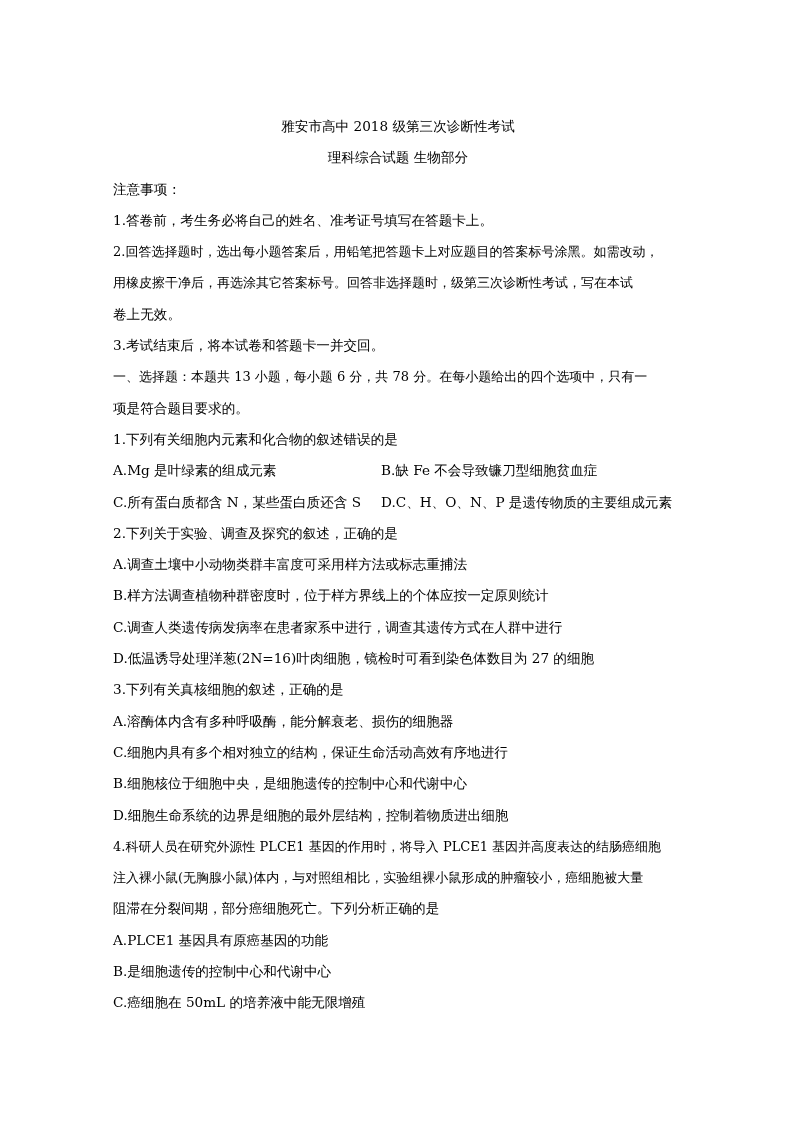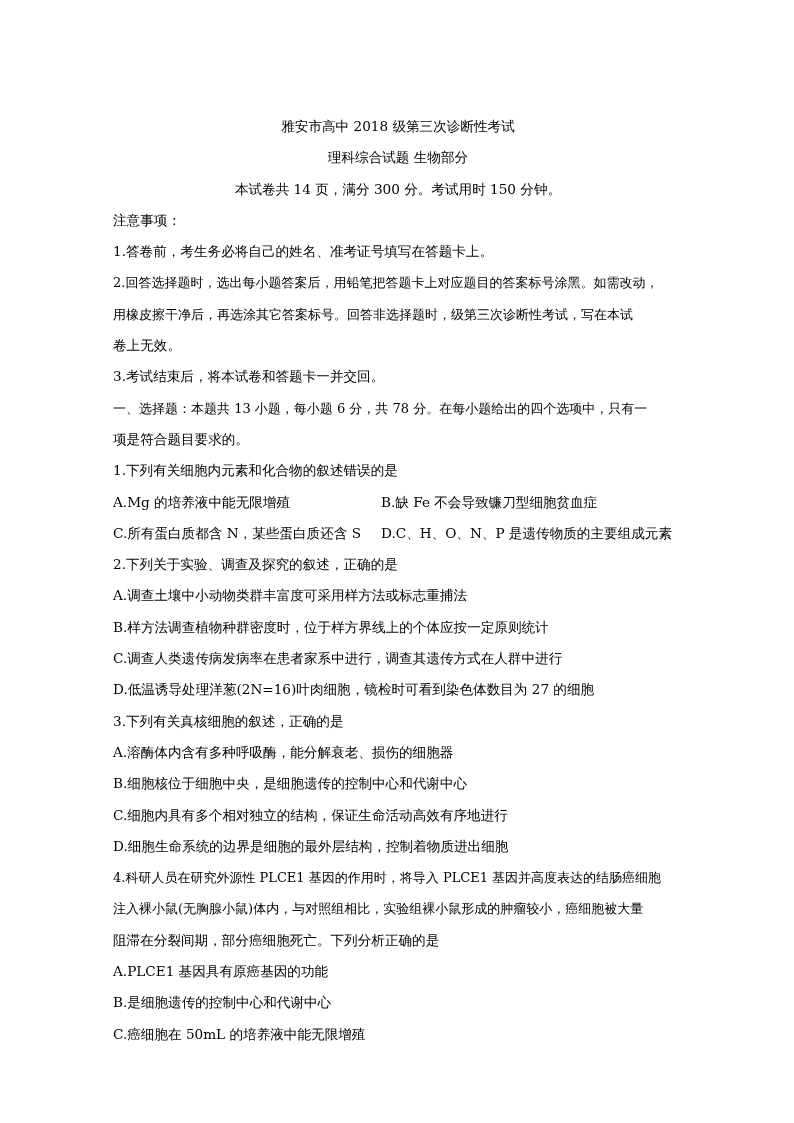--- a/index.html
+++ b/index.html
@@ -11,57 +11,56 @@
   .line.tight { font-size: 13px; }
   .opts { display: flex; }
   .opts .col1 { width: 268px; }
 </style>
 </head>
 <body>
 
 <div class="page">
   <div class="line center">雅安市高中 2018 级第三次诊断性考试</div>
   <div class="line center">理科综合试题 生物部分</div>
-  <div class="line center">本试卷共 14 页，满分 300 分。考试用时 150 分钟。</div>
 
   <div class="line">注意事项：</div>
   <div class="line">1.答卷前，考生务必将自己的姓名、准考证号填写在答题卡上。</div>
   <div class="line tight">2.回答选择题时，选出每小题答案后，用铅笔把答题卡上对应题目的答案标号涂黑。如需改动，</div>
   <div class="line tight">用橡皮擦干净后，再选涂其它答案标号。回答非选择题时，级第三次诊断性考试，写在本试</div>
   <div class="line">卷上无效。</div>
   <div class="line">3.考试结束后，将本试卷和答题卡一并交回。</div>
 
   <div class="line tight">一、选择题：本题共 13 小题，每小题 6 分，共 78 分。在每小题给出的四个选项中，只有一</div>
   <div class="line">项是符合题目要求的。</div>
 
   <div>
     <div class="line">1.下列有关细胞内元素和化合物的叙述错误的是</div>
     <div class="line opts">
-      <span class="col1">A.Mg 的培养液中能无限增殖</span>
+      <span class="col1">A.Mg 是叶绿素的组成元素</span>
       <span>B.缺 Fe 不会导致镰刀型细胞贫血症</span>
     </div>
     <div class="line opts">
       <span class="col1">C.所有蛋白质都含 N，某些蛋白质还含 S</span>
       <span>D.C、H、O、N、P 是遗传物质的主要组成元素</span>
     </div>
   </div>
 
   <div>
     <div class="line">2.下列关于实验、调查及探究的叙述，正确的是</div>
     <div class="line">A.调查土壤中小动物类群丰富度可采用样方法或标志重捕法</div>
     <div class="line">B.样方法调查植物种群密度时，位于样方界线上的个体应按一定原则统计</div>
     <div class="line">C.调查人类遗传病发病率在患者家系中进行，调查其遗传方式在人群中进行</div>
     <div class="line">D.低温诱导处理洋葱(2N=16)叶肉细胞，镜检时可看到染色体数目为 27 的细胞</div>
   </div>
 
   <div>
     <div class="line">3.下列有关真核细胞的叙述，正确的是</div>
     <div class="line">A.溶酶体内含有多种呼吸酶，能分解衰老、损伤的细胞器</div>
+    <div class="line">C.细胞内具有多个相对独立的结构，保证生命活动高效有序地进行</div>
     <div class="line">B.细胞核位于细胞中央，是细胞遗传的控制中心和代谢中心</div>
-    <div class="line">C.细胞内具有多个相对独立的结构，保证生命活动高效有序地进行</div>
     <div class="line">D.细胞生命系统的边界是细胞的最外层结构，控制着物质进出细胞</div>
   </div>
 
   <div>
     <div class="line tight">4.科研人员在研究外源性 PLCE1 基因的作用时，将导入 PLCE1 基因并高度表达的结肠癌细胞</div>
     <div class="line tight">注入裸小鼠(无胸腺小鼠)体内，与对照组相比，实验组裸小鼠形成的肿瘤较小，癌细胞被大量</div>
     <div class="line">阻滞在分裂间期，部分癌细胞死亡。下列分析正确的是</div>
     <div class="line">A.PLCE1 基因具有原癌基因的功能</div>
     <div class="line">B.是细胞遗传的控制中心和代谢中心</div>
     <div class="line">C.癌细胞在 50mL 的培养液中能无限增殖</div>

